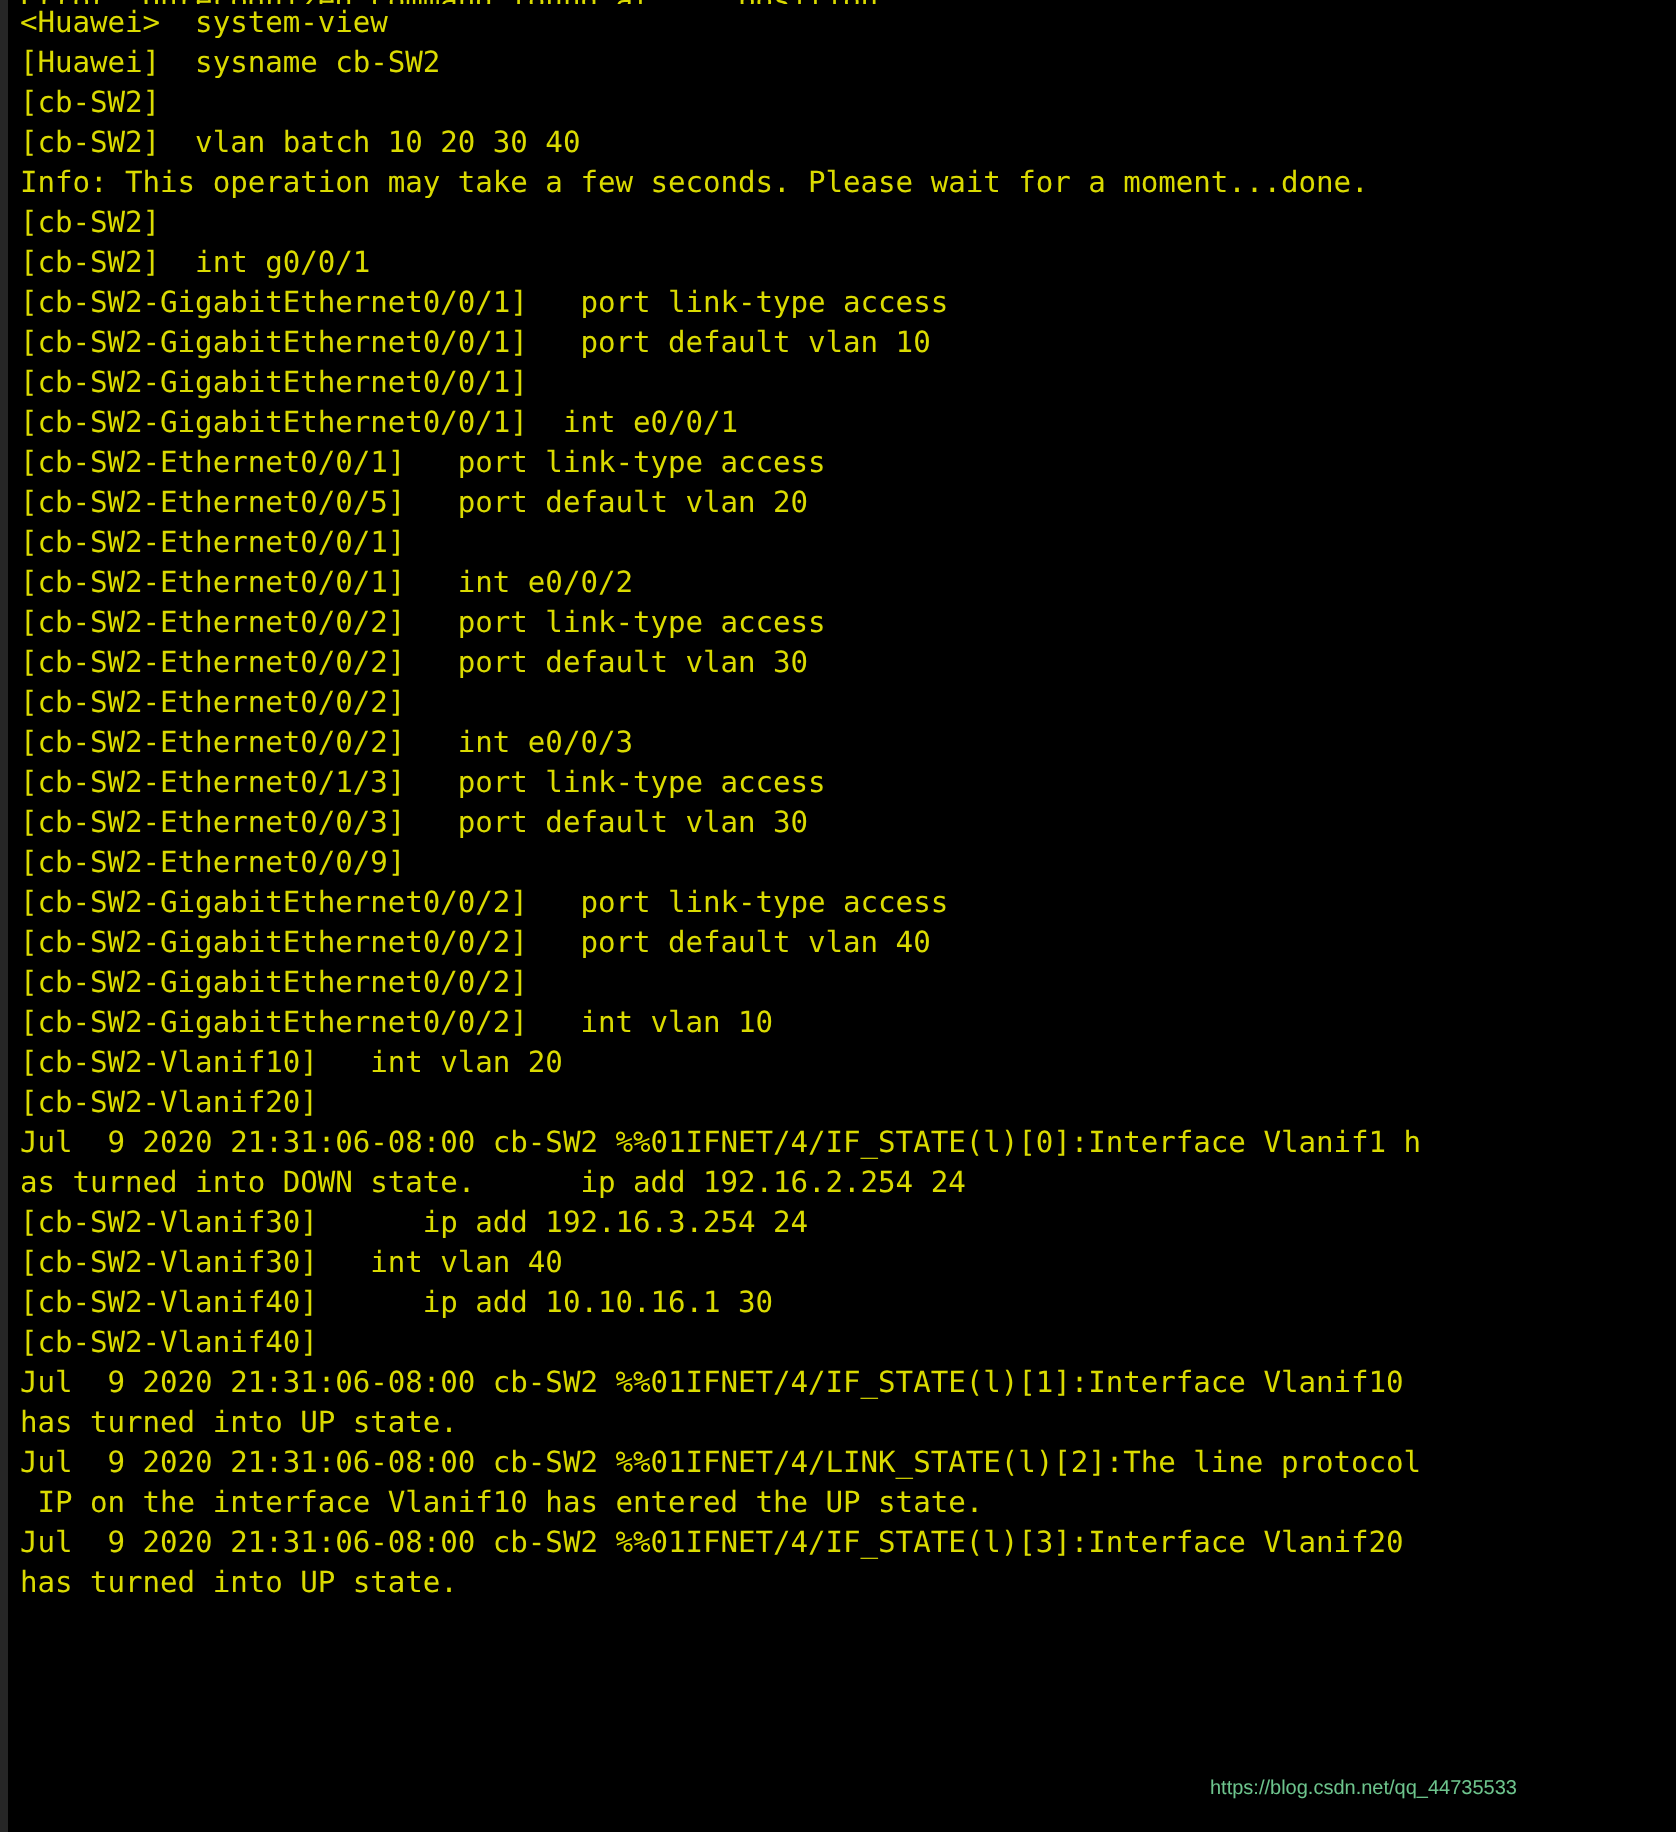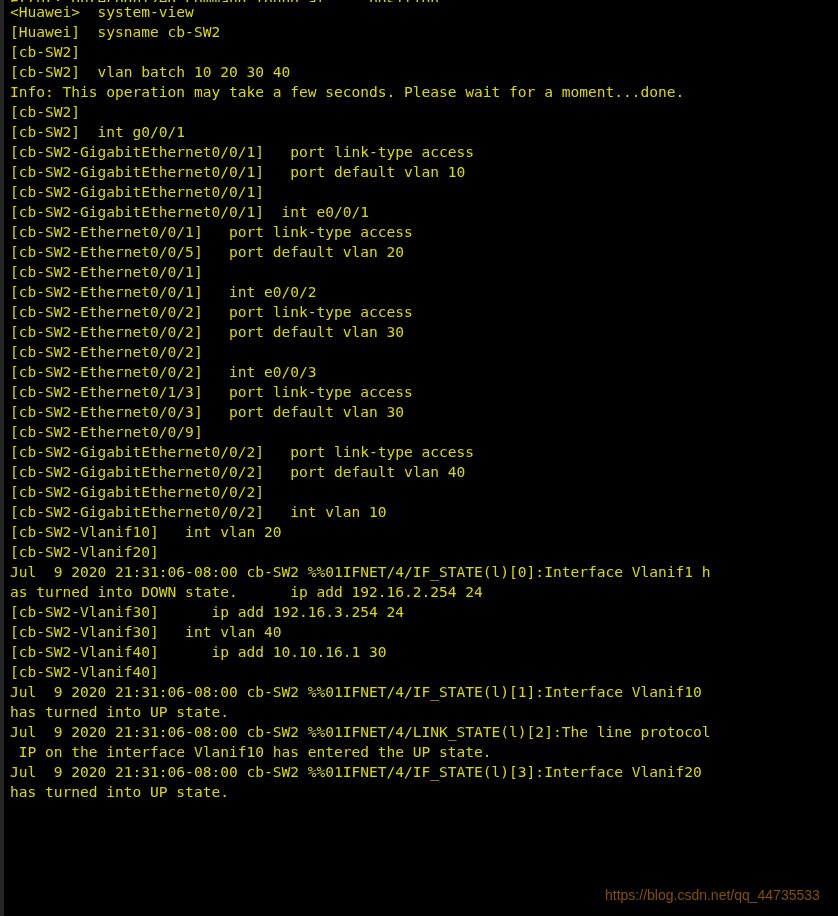--- a/index.html
+++ b/index.html
@@ -60,24 +60,24 @@
     height: 11px;
     line-height: 20px;
     margin-top: -9px;
   }
 
   
   #watermark {
     position: absolute;
     left: 605px;
     top: 886px;
-    color: #a16207;
+    color: #86efac;
     opacity: 0.82;
     font-family: "Liberation Sans", sans-serif;
-    font-size: 14px;
+    font-size: 10px;
     line-height: 18px;
     white-space: pre;
     z-index: 5;
     pointer-events: none;
   }
 </style>
 </head>
 <body>
 
 <div id="terminal">

